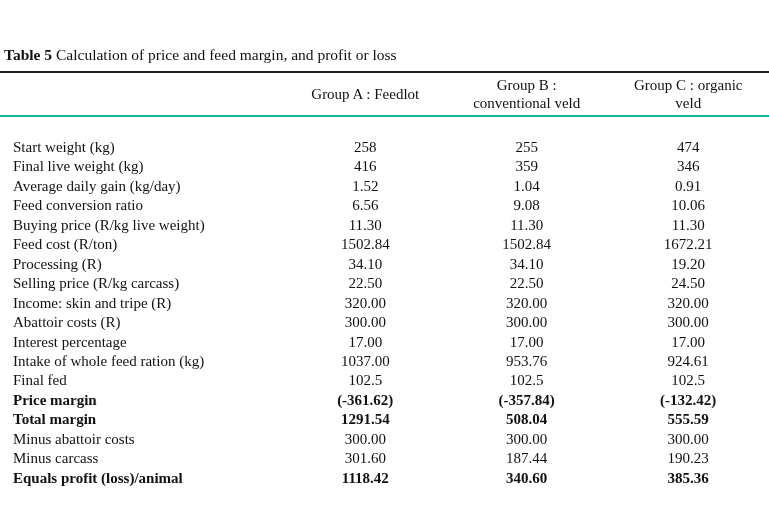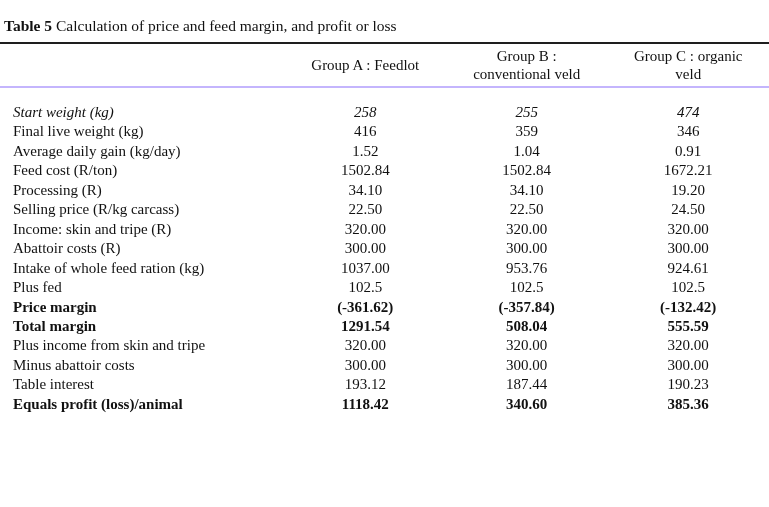--- a/index.html
+++ b/index.html
@@ -14,37 +14,38 @@
   }
   .page {
     width: 769px;
     height: 507px;
     position: relative;
     background: #ffffff;
   }
   .title {
     font-size: 15.5px;
     line-height: 20px;
-    padding: 16px 0 0 4px;
+    padding: 5px 0 0 4px;
     height: 21px;
     white-space: nowrap;
+    margin-top: 40px;
   }
   .title .title-label { font-weight: bold; }
   table.data-table {
     width: 100%;
     border-collapse: collapse;
     table-layout: fixed;
     margin-top: 5px;
     font-size: 15px;
   }
   col.c-label { width: 37%; }
   col.c-num   { width: 21%; }
   thead tr {
     border-top: 2.5px solid #1e1e1e;
-    border-bottom: 2px solid #c4b5fd;
+    border-bottom: 2px solid #14b8a6;
   }
   thead th {
     font-weight: normal;
     text-align: center;
     vertical-align: middle;
     white-space: pre-line;
     font-size: 15px;
     line-height: 18px;
     padding: 3px 0 3px 0;
     height: 36px;
@@ -52,21 +53,21 @@
   tbody td {
     padding: 0;
     line-height: 19.45px;
     text-align: center;
     vertical-align: middle;
   }
   tbody td:first-child {
     text-align: left;
     padding-left: 13px;
   }
-  tbody tr:first-child td { padding-top: 15px; font-style: italic; }
+  tbody tr:first-child td { padding-top: 21px; }
   tbody tr.bold td { font-weight: bold; }
 </style>
 </head>
 <body>
 
 <div class="page">
 
   <div class="title"><span class="title-label">Table 5</span><span> Calculation of price and feed margin, and profit or loss</span></div>
 
   <table class="data-table">
@@ -99,20 +100,32 @@
           <td>359</td>
           <td>346</td>
         </tr>
         <tr>
           <td>Average daily gain (kg/day)</td>
           <td>1.52</td>
           <td>1.04</td>
           <td>0.91</td>
         </tr>
         <tr>
+          <td>Feed conversion ratio</td>
+          <td>6.56</td>
+          <td>9.08</td>
+          <td>10.06</td>
+        </tr>
+        <tr>
+          <td>Buying price (R/kg live weight)</td>
+          <td>11.30</td>
+          <td>11.30</td>
+          <td>11.30</td>
+        </tr>
+        <tr>
           <td>Feed cost (R/ton)</td>
           <td>1502.84</td>
           <td>1502.84</td>
           <td>1672.21</td>
         </tr>
         <tr>
           <td>Processing (R)</td>
           <td>34.10</td>
           <td>34.10</td>
           <td>19.20</td>
@@ -129,58 +142,58 @@
           <td>320.00</td>
           <td>320.00</td>
         </tr>
         <tr>
           <td>Abattoir costs (R)</td>
           <td>300.00</td>
           <td>300.00</td>
           <td>300.00</td>
         </tr>
         <tr>
+          <td>Interest percentage</td>
+          <td>17.00</td>
+          <td>17.00</td>
+          <td>17.00</td>
+        </tr>
+        <tr>
           <td>Intake of whole feed ration (kg)</td>
           <td>1037.00</td>
           <td>953.76</td>
           <td>924.61</td>
         </tr>
         <tr>
-          <td>Plus fed</td>
+          <td>Final fed</td>
           <td>102.5</td>
           <td>102.5</td>
           <td>102.5</td>
         </tr>
         <tr class="bold">
           <td>Price margin</td>
           <td>(-361.62)</td>
           <td>(-357.84)</td>
           <td>(-132.42)</td>
         </tr>
         <tr class="bold">
           <td>Total margin</td>
           <td>1291.54</td>
           <td>508.04</td>
           <td>555.59</td>
         </tr>
         <tr>
-          <td>Plus income from skin and tripe</td>
-          <td>320.00</td>
-          <td>320.00</td>
-          <td>320.00</td>
-        </tr>
-        <tr>
           <td>Minus abattoir costs</td>
           <td>300.00</td>
           <td>300.00</td>
           <td>300.00</td>
         </tr>
         <tr>
-          <td>Table interest</td>
-          <td>193.12</td>
+          <td>Minus carcass</td>
+          <td>301.60</td>
           <td>187.44</td>
           <td>190.23</td>
         </tr>
         <tr class="bold">
           <td>Equals profit (loss)/animal</td>
           <td>1118.42</td>
           <td>340.60</td>
           <td>385.36</td>
         </tr>
       </tbody>

